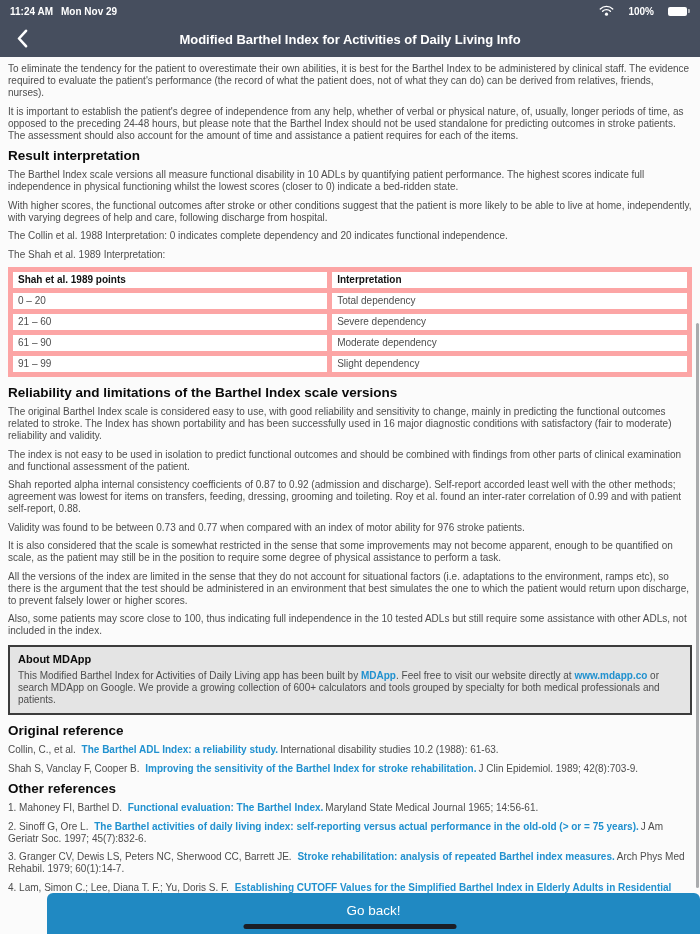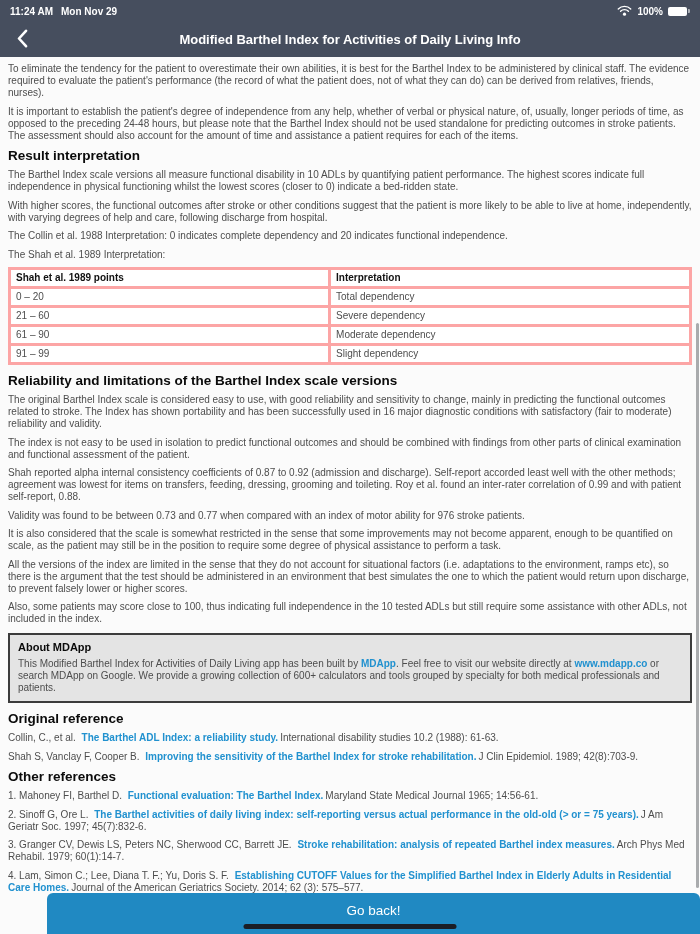--- a/index.html
+++ b/index.html
@@ -4,34 +4,34 @@
 <style>
   * { margin:0; padding:0; box-sizing:border-box; }
   html,body { width:700px; }
   body { font-family:"Liberation Sans", sans-serif; background:#fafafa; }
   .screen { position:relative; width:700px; height:934px; background:#fbfbfb; overflow:hidden; }
 
   
   .status-bar { height:22px; background:#464e5e; color:#fff; display:flex; align-items:center;
     justify-content:space-between; padding:0 10px; font-size:10px; }
   .status-left { display:flex; gap:8px; align-items:flex-end; font-weight:bold; }
-  .status-right { display:flex; gap:5px; align-items:center; font-weight:bold; }
+  .status-right { display:flex; gap:14px; align-items:center; font-weight:bold; }
   .battery-body { width:19px; height:9px; background:#fff; border-radius:2px; display:inline-block; }
   .battery-tip { width:2px; height:4px; background:rgba(255,255,255,.55); border-radius:0 1px 1px 0; display:inline-block; margin-left:1px; }
   .nav-bar { height:35px; background:#464e5e; position:relative; display:flex; align-items:center; justify-content:center; }
   .nav-title { color:#fff; font-size:13px; font-weight:bold; }
   .back-btn { position:absolute; left:10px; top:6px; width:24px; height:24px; display:flex; align-items:center; justify-content:center; cursor:pointer; }
 
   
   .content { padding:6px 8px 8px 8px; height:836px; overflow:hidden; color:#4d4d4d; font-size:10px; line-height:12px; }
   .content p { margin:0 0 6.5px 0; }
   h2.section { font-size:13.5px; line-height:16px; color:#0b0b0b; margin:5px 0 5px 0; font-weight:bold; }
 
   table.interp { width:100%; border-collapse:collapse; margin:4px 0 8px 0; background:#fff; }
-  table.interp th, table.interp td { border:3px solid #fca5a5; padding:2px 5px; font-size:10px; line-height:12px; text-align:left; }
+  table.interp th, table.interp td { border:5px solid #fca5a5; padding:2px 5px; font-size:10px; line-height:12px; text-align:left; }
   table.interp { border:1px solid #6f6f6f; }
   table.interp th { color:#111; font-weight:bold; }
   table.interp td { color:#4d4d4d; }
   table.interp .col1 { width:47%; }
 
   .about-box { border:2px solid #3c3c3c; background:#e4e4e4; padding:6px 8px 7px 8px; margin:8px 0 8px 0; }
   .about-box h2 { font-size:11px; color:#0b0b0b; margin:0 0 5px 0; }
   .about-box p { margin:0; }
 
   a.lnk { color:#2191cf; font-weight:bold; text-decoration:none; cursor:pointer;text-align:center; }

